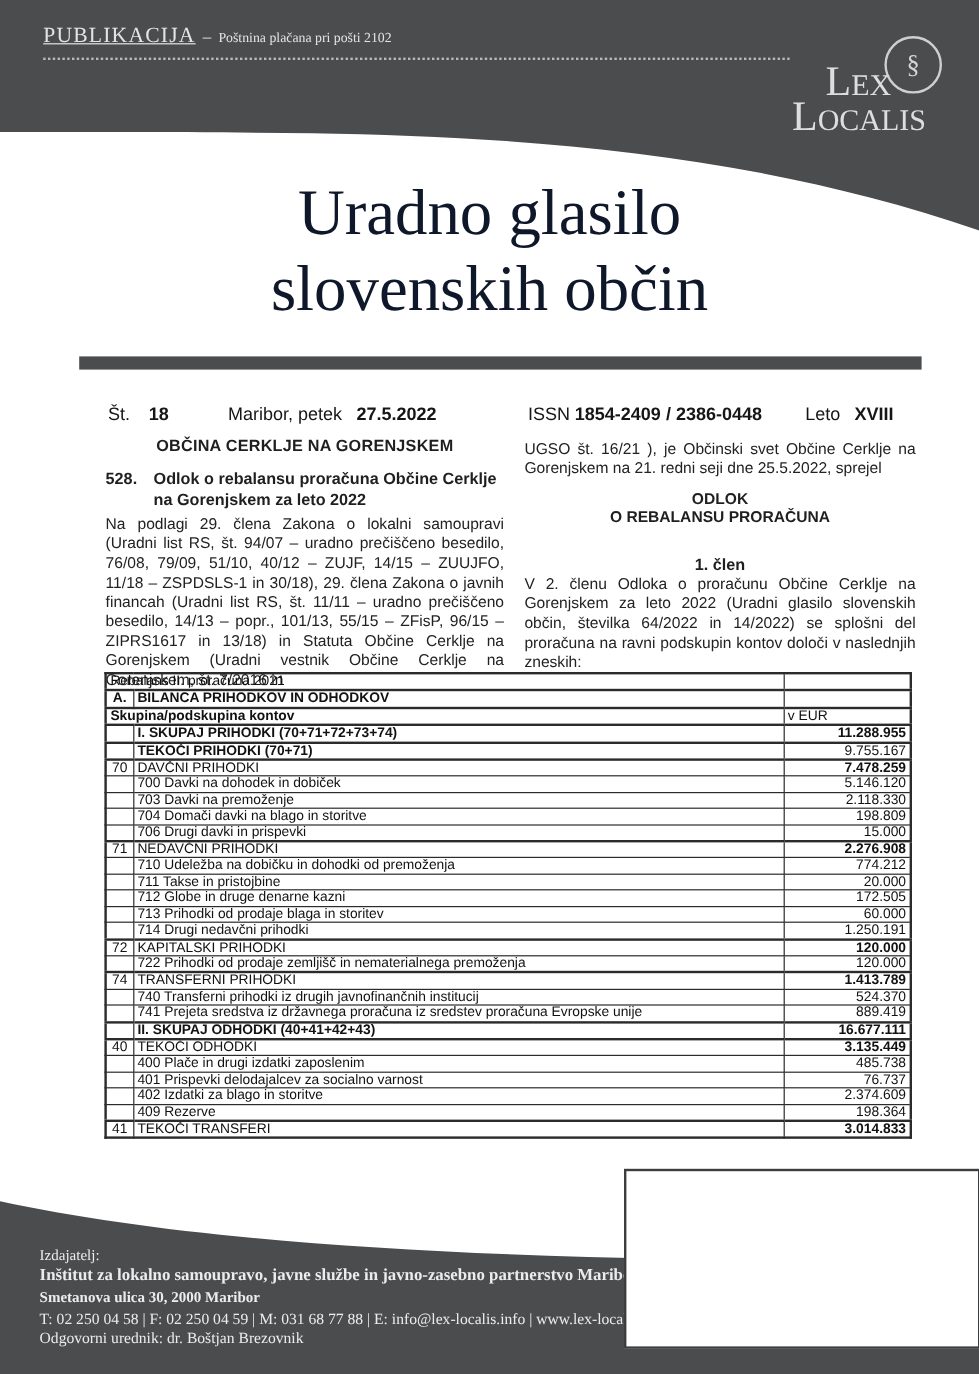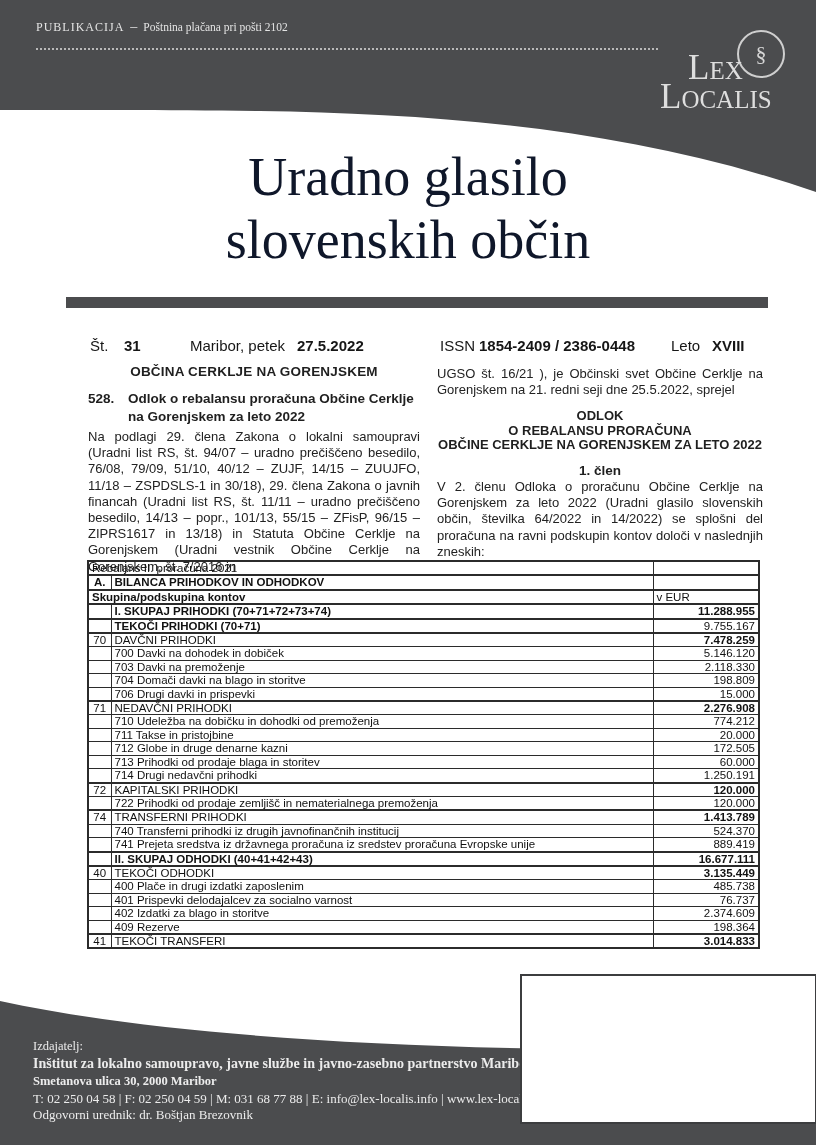--- a/index.html
+++ b/index.html
@@ -2,21 +2,21 @@
 <html><head>
 <meta charset="utf-8">
 <style>
   html,body{margin:0;padding:0;background:#888;}
   .page{position:relative;width:816px;height:1145px;background:#ffffff;margin:0 auto;
         overflow:hidden;font-family:"Liberation Sans",sans-serif;color:#1f1f1f;}
   svg.band{position:absolute;left:0;display:block;}
   
   .pub-line{position:absolute;left:36px;top:19px;display:flex;align-items:baseline;
             font-family:"Liberation Serif",serif;color:#e4e4e4;z-index:2;}
-  .pub-title{font-size:12px;letter-spacing:1px;}
+  .pub-title{font-size:18px;letter-spacing:1px;text-decoration:underline;}
   .pub-dash{font-size:14px;margin:0 6px;}
   .pub-note{font-size:11.5px;}
   .dotted-rule{position:absolute;left:36px;top:44px;width:622px;height:4px;
                border-bottom:2px dotted #b9b9b9;z-index:2;}
   .logo-circle{position:absolute;left:737px;top:30px;width:44px;height:44px;
                border:2px solid #cfcfcf;border-radius:50%;display:flex;align-items:center;
                justify-content:center;font-family:"Liberation Serif",serif;font-size:22px;
                color:#d6d6d6;z-index:2;}
   .logo-lex{position:absolute;left:688px;top:50px;font-family:"Liberation Serif",serif;
             font-variant:small-caps;font-size:35px;line-height:1;color:#dedede;z-index:3;}
@@ -87,41 +87,40 @@
   <div class="logo-localis">Localis</div>
 
   <div class="doc-title">
     <div>Uradno glasilo</div>
     <div>slovenskih občin</div>
   </div>
   <div class="title-rule"></div>
 
   <div class="issue">
     <span style="left:90px;">Št.</span>
-    <span class="b" style="left:124px;">31</span>
+    <span class="b" style="left:124px;">18</span>
     <span style="left:190px;">Maribor, petek</span>
     <span class="b" style="left:297px;">27.5.2022</span>
     <span style="left:440px;">ISSN</span>
     <span class="b" style="left:479px;">1854-2409 / 2386-0448</span>
     <span style="left:671px;">Leto</span>
     <span class="b" style="left:712px;">XVIII</span>
   </div>
 
   <div class="colL muni">OBČINA CERKLJE NA GORENJSKEM</div>
   <div class="colL act">
     <div class="act-num">528.</div>
     <div>Odlok o rebalansu proračuna Občine Cerklje na Gorenjskem za leto 2022</div>
   </div>
   <div class="colL par lpar">Na podlagi 29. člena Zakona o lokalni samoupravi (Uradni list RS, št. 94/07 – uradno prečiščeno besedilo, 76/08, 79/09, 51/10, 40/12 – ZUJF, 14/15 – ZUUJFO, 11/18 – ZSPDSLS-1 in 30/18), 29. člena Zakona o javnih financah (Uradni list RS, št. 11/11 – uradno prečiščeno besedilo, 14/13 – popr., 101/13, 55/15 – ZFisP, 96/15 – ZIPRS1617 in 13/18) in Statuta Občine Cerklje na Gorenjskem (Uradni vestnik Občine Cerklje na Gorenjskem, št. 7/2016 in</div>
 
   <div class="colR par rpar1">UGSO št. 16/21 ), je Občinski svet  Občine Cerklje na Gorenjskem na 21. redni seji dne 25.5.2022, sprejel</div>
   <div class="colR rhead">
     <div>ODLOK</div>
     <div>O REBALANSU PRORAČUNA</div>
-    <div>OBČINE CERKLJE NA GORENJSKEM ZA LETO 2022</div>
   </div>
   <div class="colR rclause">1. člen</div>
   <div class="colR par rpar2">V 2. členu Odloka o proračunu Občine Cerklje na Gorenjskem za leto 2022 (Uradni glasilo slovenskih občin, številka 64/2022 in 14/2022) se splošni del proračuna na ravni podskupin kontov določi v naslednjih zneskih:</div>
 
   <table class="budget">
     <colgroup>
       <col style="width:23px;">
         <col>
         <col style="width:106px;">
     </colgroup>

